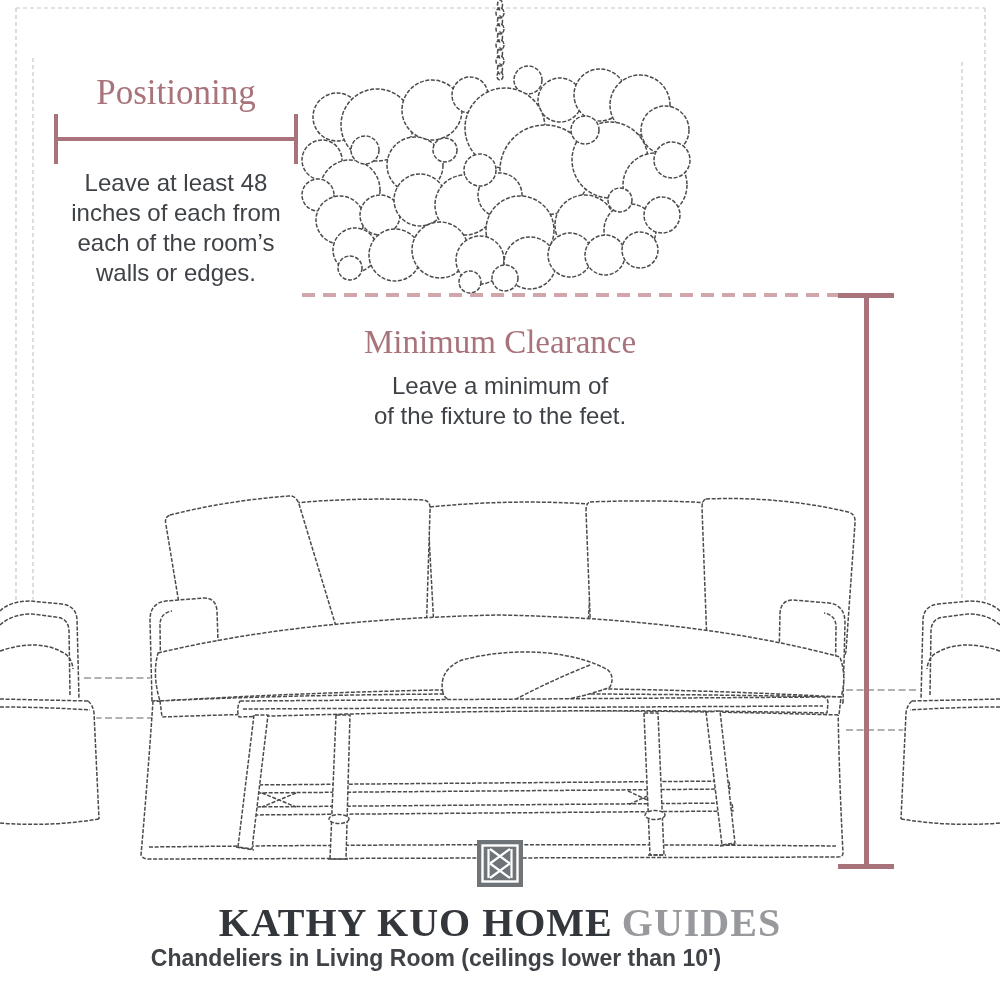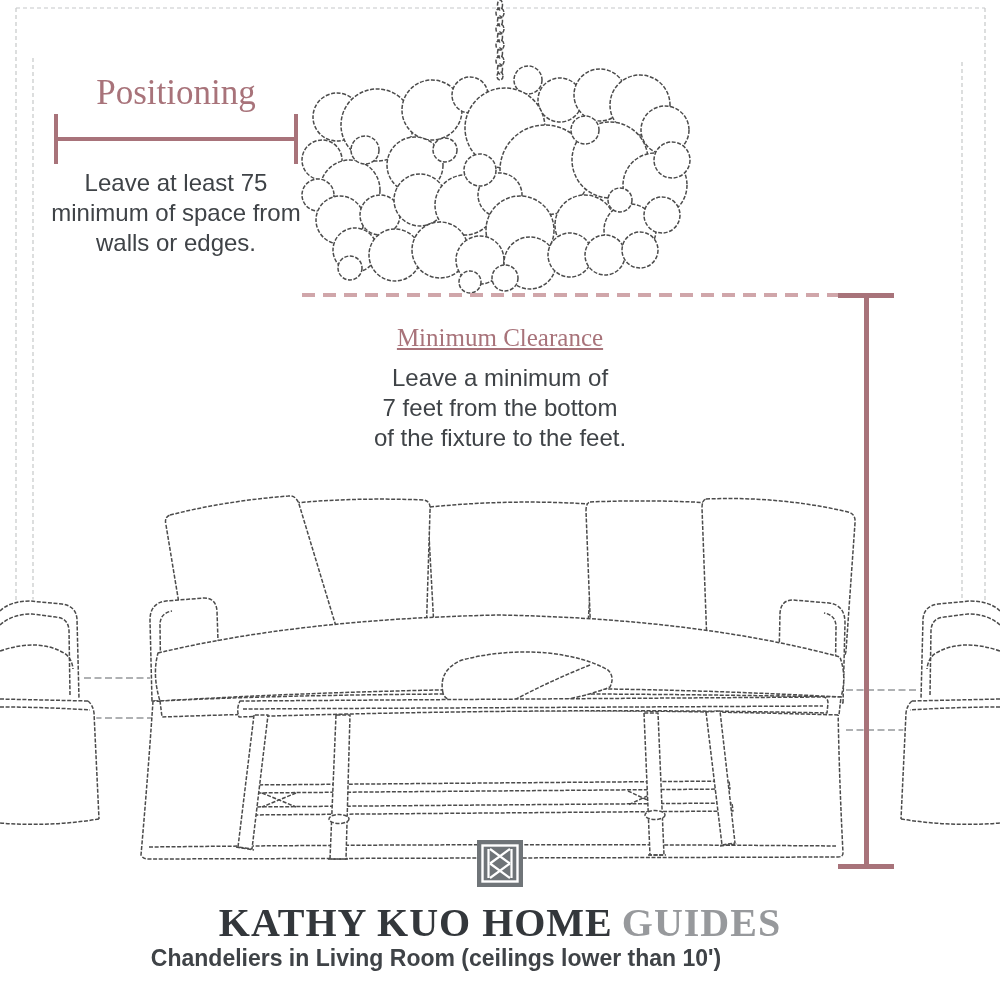--- a/index.html
+++ b/index.html
@@ -23,21 +23,21 @@
   .frameln{stroke:var(--frame-line,#c6c8c9);stroke-width:1.2;stroke-dasharray:4 3;fill:none;}
 
   
   .anno-title{
     font-family:"Liberation Serif", serif;font-weight:400;
     color:var(--accent,#a8737a);text-align:center;margin:0;line-height:1.1;
   }
   .positioning-block{left:40px;top:74px;width:272px;text-align:center;}
   .positioning-block .anno-title{font-size:35px;}
   .clearance-block{left:290px;top:324px;width:420px;text-align:center;}
-  .clearance-block .anno-title{font-size:25px;text-decoration:underline;}
+  .clearance-block .anno-title{font-size:33px;}
   .anno-text{font-size:24px;line-height:30px;color:var(--ink,#3f4347);margin-top:4px;}
   .clearance-block .anno-text{margin-top:11px;text-align:center;}
 
   
   .h-measure{position:relative;height:50px;margin-top:1px;}
   .h-measure .bar{position:absolute;left:16px;right:15px;top:23px;height:4px;background:var(--accent,#a8737a);}
   .h-measure .tick{position:absolute;top:0;width:4px;height:50px;background:var(--accent,#a8737a);}
   .h-measure .tick.left{left:14px;} .h-measure .tick.right{right:14px;}
 
   
@@ -194,31 +194,31 @@
   </svg>
 
   <div class="abs positioning-block">
     <h2 class="anno-title">Positioning</h2>
     <div class="h-measure">
       <div class="tick left"></div>
       <div class="bar"></div>
       <div class="tick right"></div>
     </div>
     <div class="anno-text">
-      <div>Leave at least 75</div>
-      <div>minimum of space from</div>
+      <div>Leave at least 48</div>
+      <div>inches of each from</div>
+      <div>each of the room’s</div>
       <div>walls or edges.</div>
     </div>
   </div>
 
   <div class="abs clearance-block">
     <h2 class="anno-title">Minimum Clearance</h2>
     <div class="anno-text">
       <div>Leave a minimum of</div>
-      <div>7 feet from the bottom</div>
       <div>of the fixture to the feet.</div>
     </div>
   </div>
 
   <div class="abs v-measure">
     <div class="tick top"></div>
     <div class="bar"></div>
     <div class="tick bottom"></div>
   </div>
 

